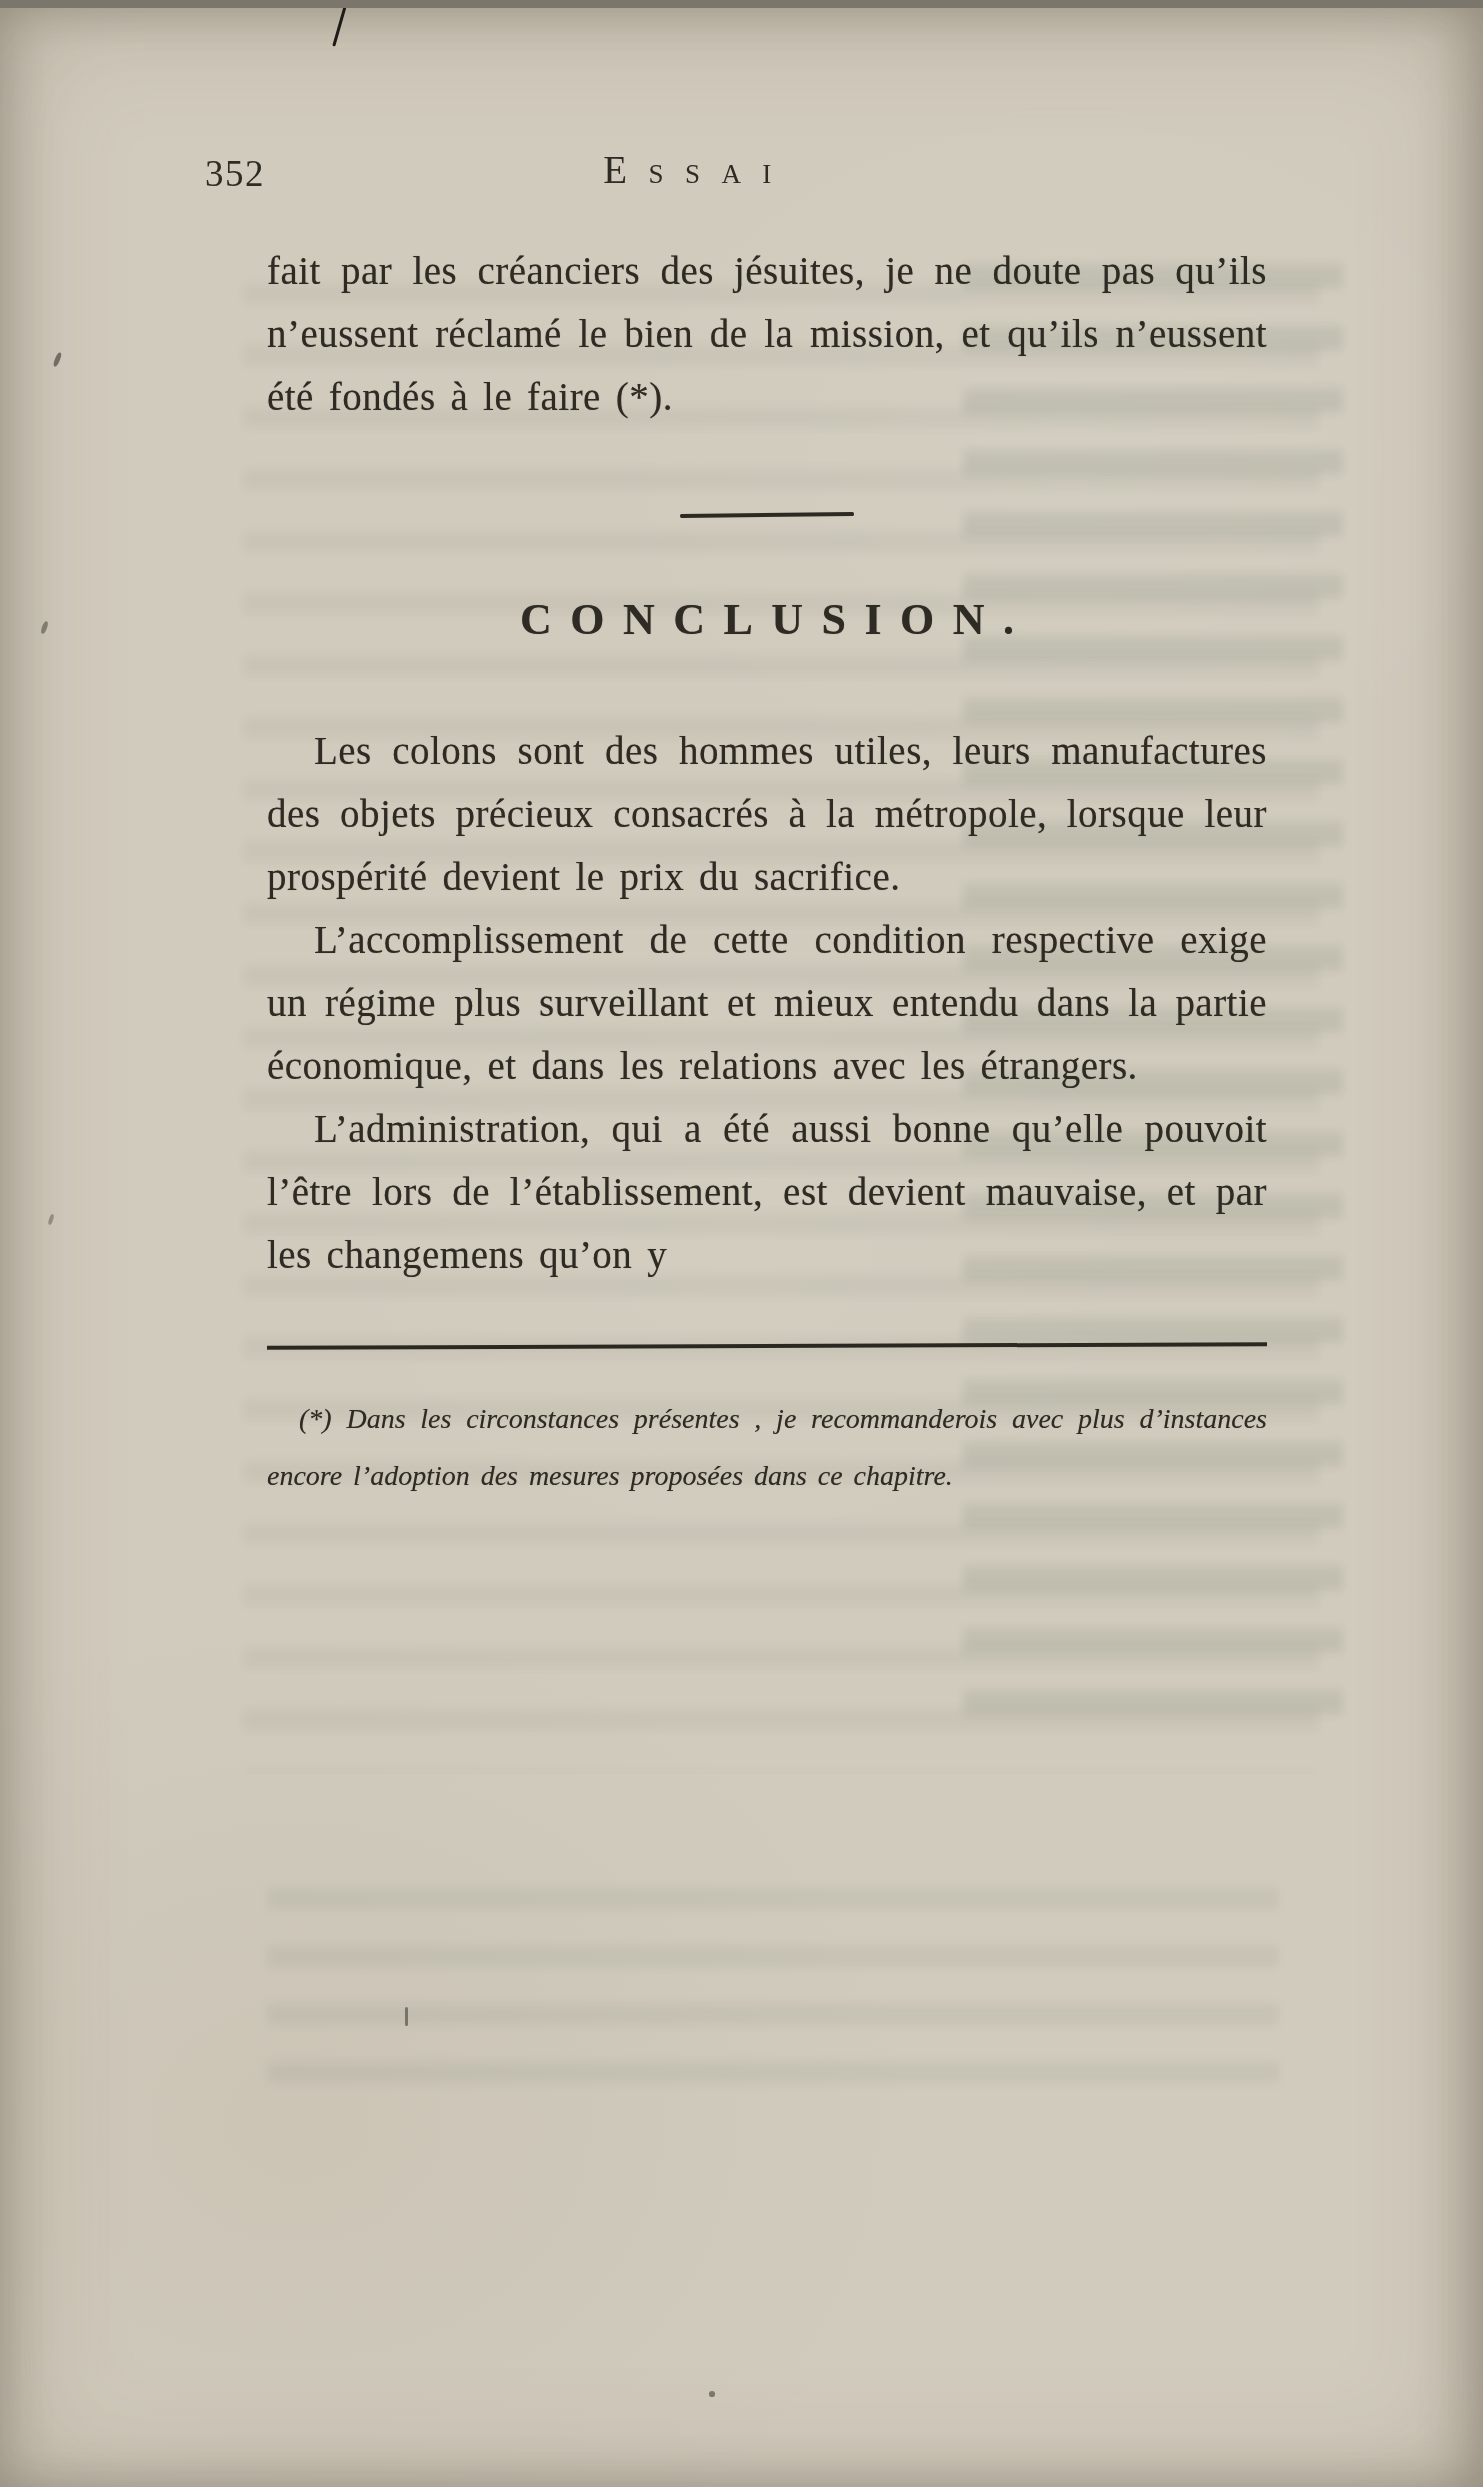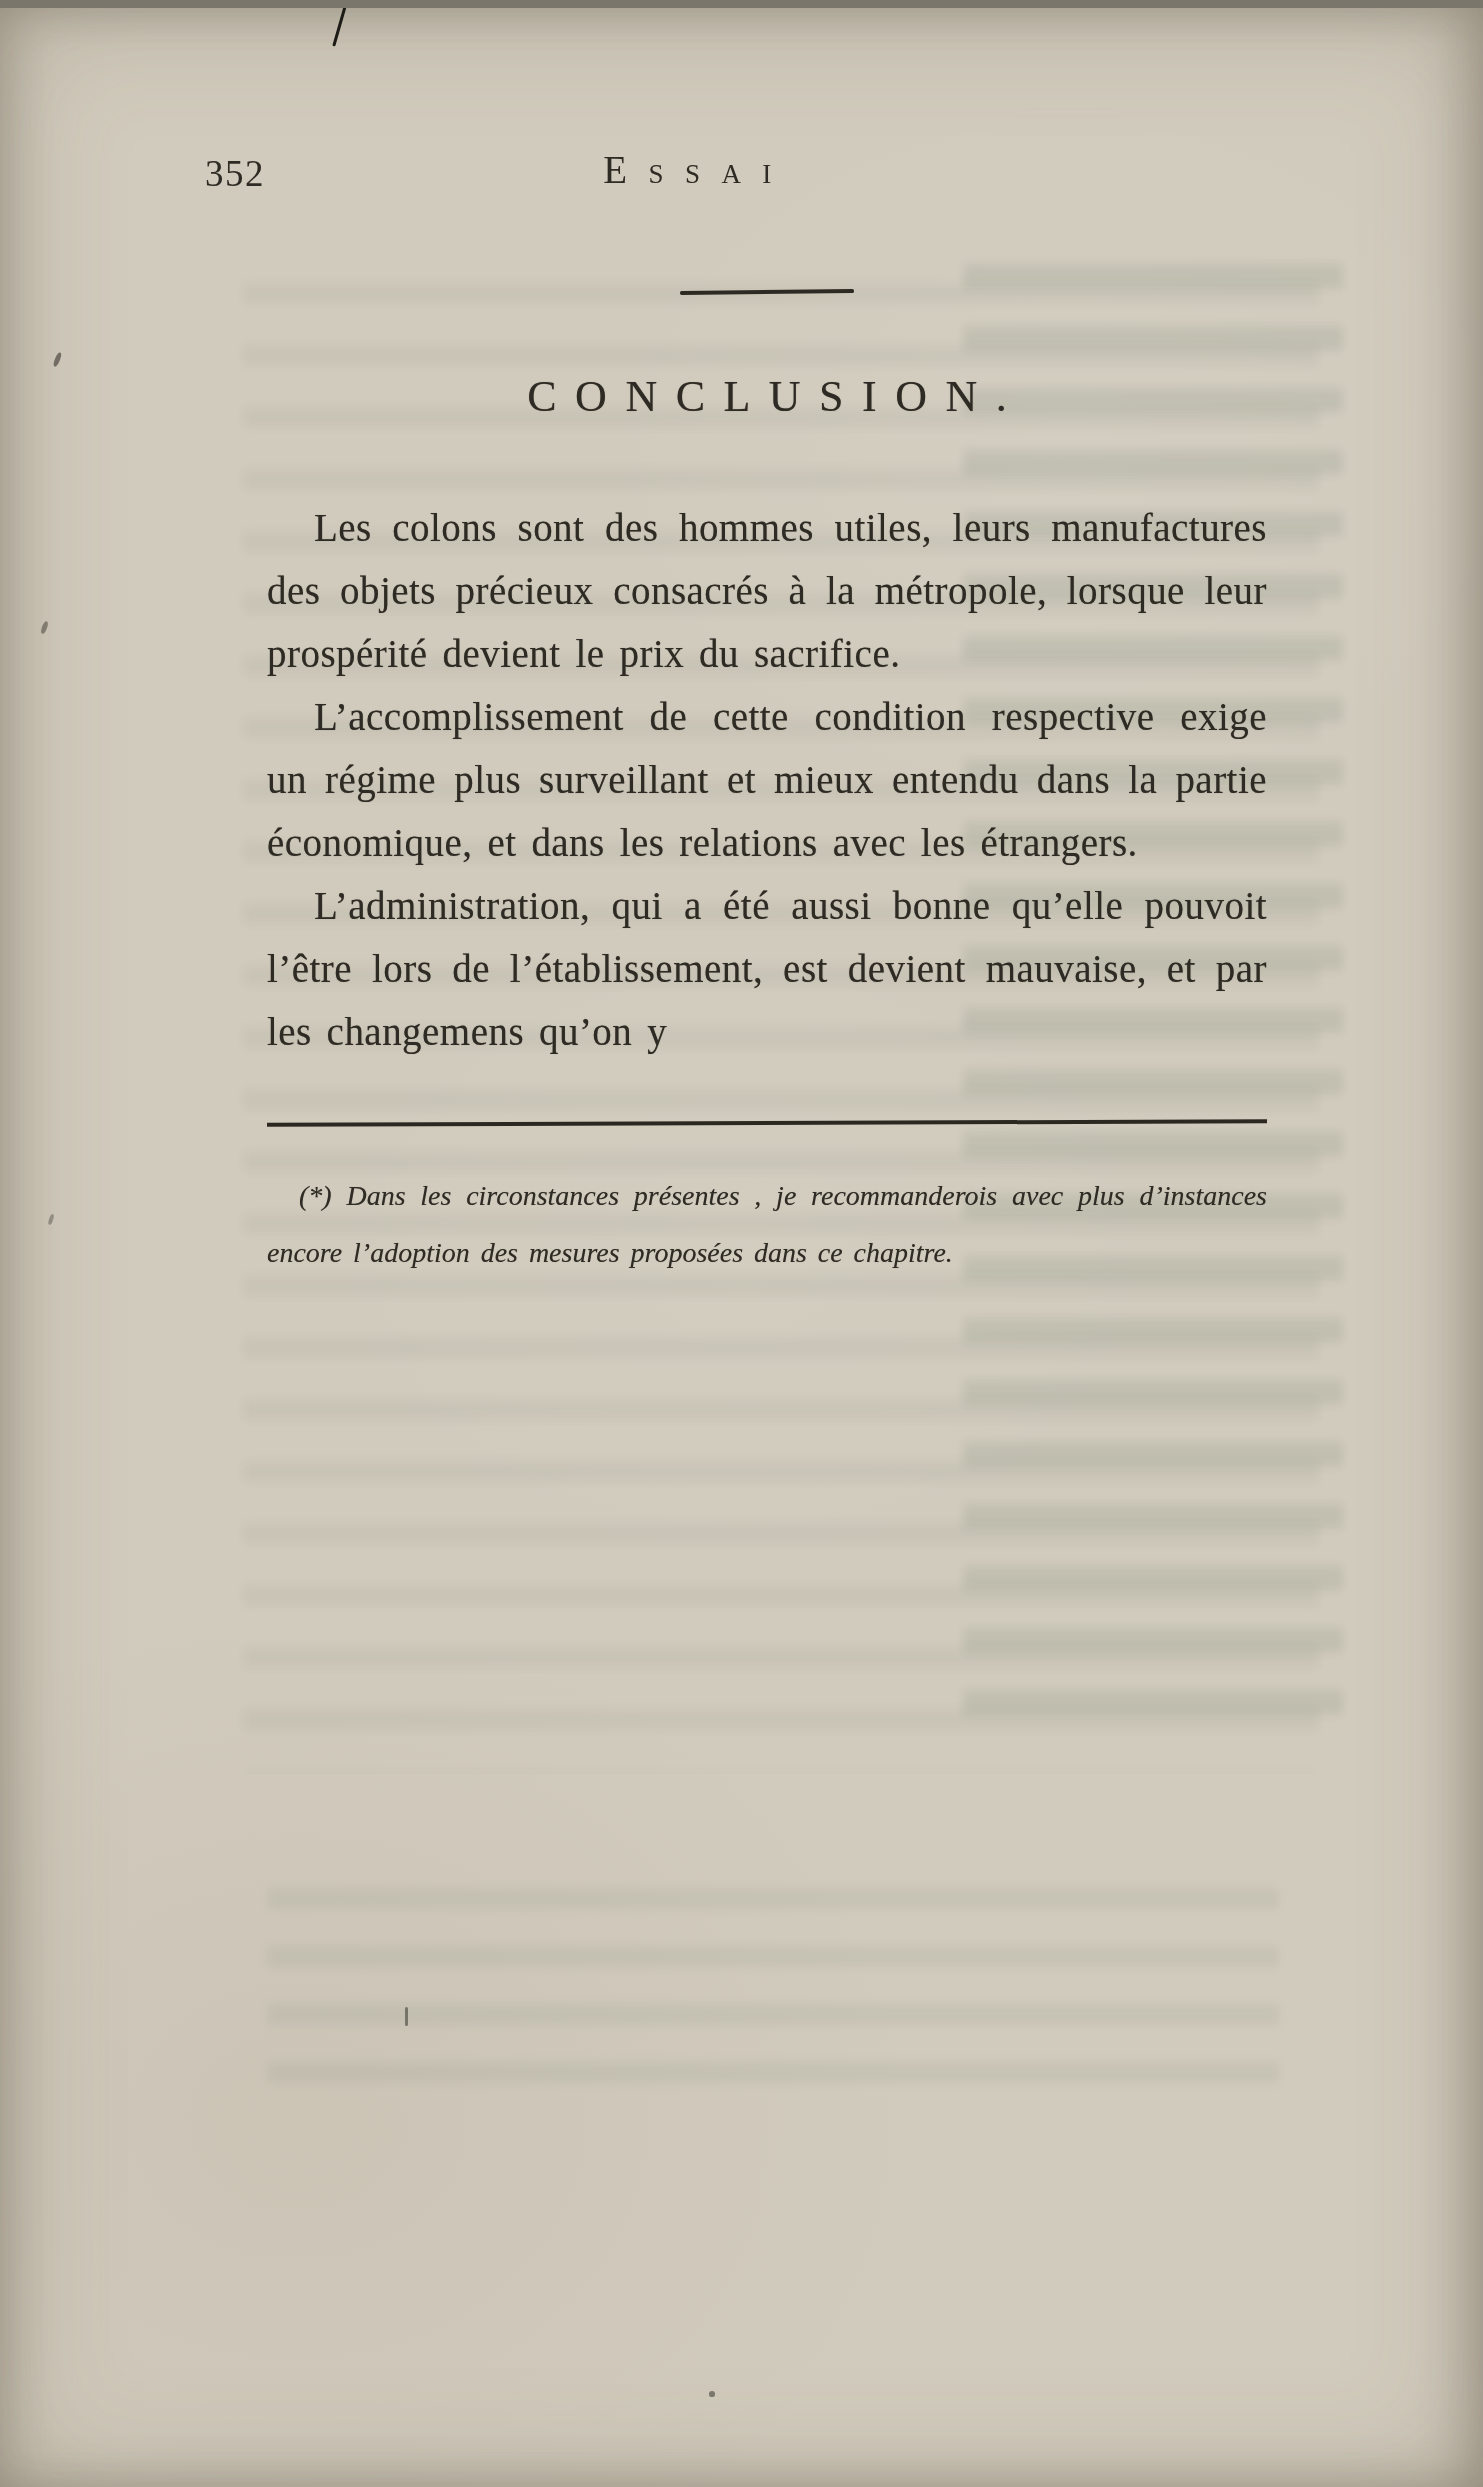--- a/index.html
+++ b/index.html
@@ -128,21 +128,21 @@
     width: 174px;
     height: 4px;
     background: #2d2a23;
     margin: 85px auto 77px auto;
     transform: rotate(-0.6deg);
     border-radius: 1.6px;
   }
   .section-heading {
     margin: 0 0 74px 0;
     text-align: center;
-    font-weight: normal;
+    font-weight: bold;
     font-size: 44px;
     letter-spacing: 0.42em;
     text-indent: 0.42em; 
     text-shadow: 0 0 0.8px rgba(46,40,30,0.45);
   }
 
   .footnote-rule {
     width: 100%;
     height: 4px;
     background: #2b2821;
@@ -176,20 +176,21 @@
   <div class="artifact tick-bottom"></div>
   <div class="artifact dot-bottom"></div>
 
   <div class="text-area">
 
     <header class="page-header">
       <span class="page-number">352</span>
       <div class="running-title">Essai</div>
     </header>
 
+    <p class="body-text opening">fait par les créanciers des jésuites, je ne doute pas qu’ils n’eussent réclamé le bien de la mission, et qu’ils n’eussent été fondés à le faire (*).</p>
 
     <div class="section-divider"></div>
 
     <h2 class="section-heading">CONCLUSION.</h2>
 
 
     <p class="body-text para">Les colons sont des hommes utiles, leurs manufactures des objets précieux consacrés à la métropole, lorsque leur prospérité devient le prix du sacrifice.</p>
 
     <p class="body-text para">L’accomplissement de cette condition respective exige un régime plus surveillant et mieux entendu dans la partie économique, et dans les relations avec les étrangers.</p>
 

